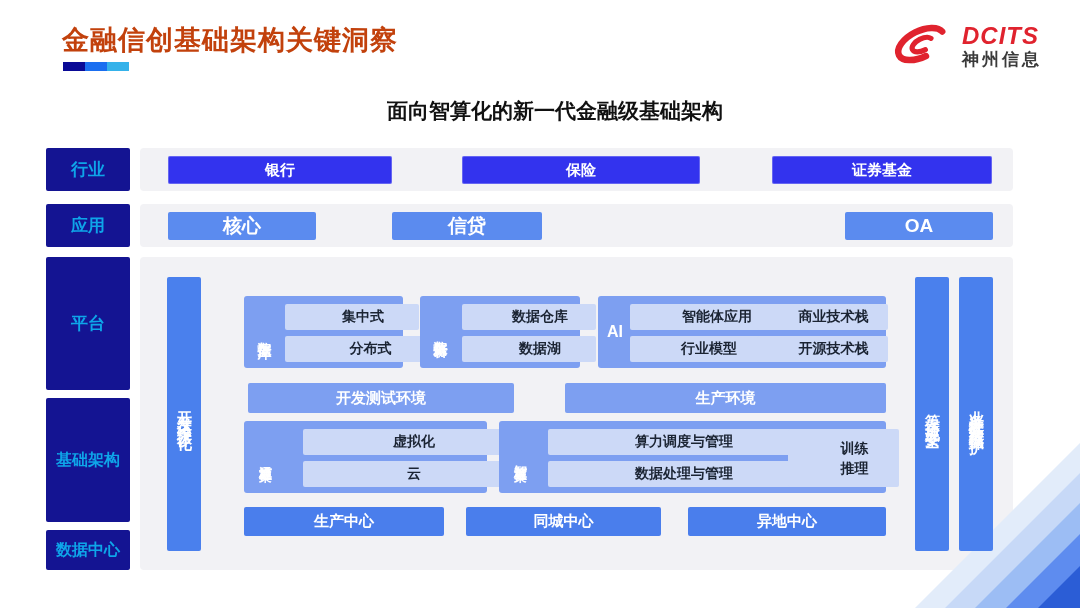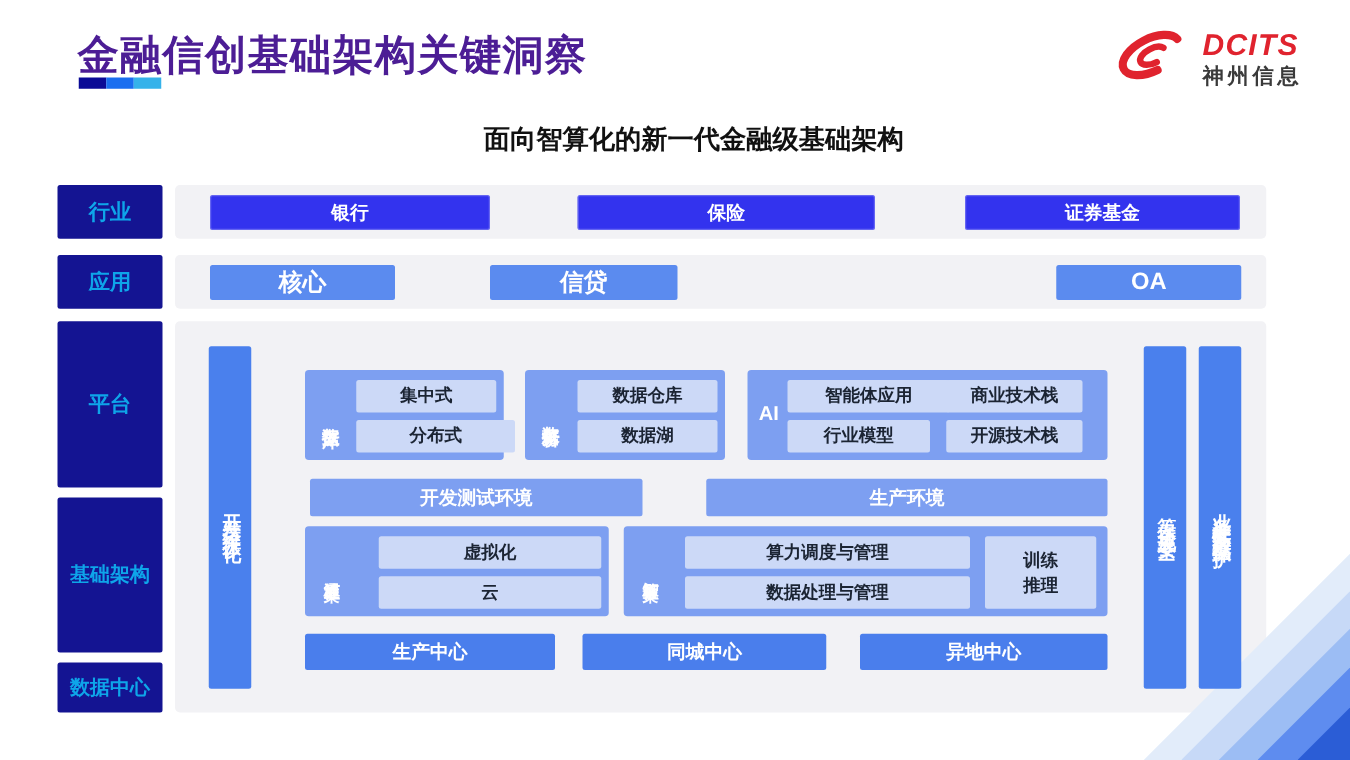--- a/index.html
+++ b/index.html
@@ -3,21 +3,21 @@
 <meta charset="utf-8">
 <style>
   html,body { margin:0; padding:0; background:#ffffff; }
   .slide {
     position:relative; width:1080px; height:608px; overflow:hidden;
     background:#ffffff; font-family:"Liberation Sans", sans-serif;
   }
   
   .title {
     position:absolute; left:62px; top:22px;
-    font-size:33px; font-weight:bold; color:#4c1d95; letter-spacing:1px;
+    font-size:27px; font-weight:bold; color:#c2410c; letter-spacing:1px;
   }
   .accent { position:absolute; left:63px; top:62px; height:9px; display:flex; }
   .accent span { width:22px; height:9px; display:block; }
   .accent .a1 { background:#0a0a96; }
   .accent .a2 { background:#1a6ef0; }
   .accent .a3 { background:#35b2ea; }
   .logo { position:absolute; left:888px; top:18px; display:flex; align-items:center; }
   .logo-text { margin-left:8px; display:flex; flex-direction:column; }
   .logo-brand { font-size:24px; font-weight:bold; font-style:italic; color:#e0232e; letter-spacing:1px; line-height:1; }
   .logo-company { font-size:17px; font-weight:bold; color:#3a3a3a; letter-spacing:3px; margin-top:3px; line-height:1; }
@@ -51,21 +51,21 @@
   .group { background:#7d9ff1; border-radius:3px; }
   .vlabel { position:absolute; left:2px; top:0; bottom:0; width:38px; color:#ffffff;
             writing-mode:vertical-rl; text-orientation:upright;
             display:flex; align-items:center; justify-content:center;
             font-size:14px; font-weight:bold; letter-spacing:1px; }
   .hlabel { position:absolute; left:0; top:0; bottom:0; width:34px; color:#ffffff;
             display:flex; align-items:center; justify-content:center;
             font-size:16px; font-weight:bold; }
   .chip { position:absolute; height:26px; background:#ccd9f7; color:#1b2433;
           font-size:14px; font-weight:bold; display:flex; align-items:center; justify-content:center;
-          border-radius:2px; }
+          border-radius:2px;padding-left:22px; }
   .chip.tall { height:58px; white-space:pre-line; text-align:center; line-height:1.45; }
   .envbar { height:30px; background:#7d9ff1; color:#ffffff; font-size:15px; font-weight:bold;
             display:flex; align-items:center; justify-content:center; border-radius:2px; }
   .centerbar { height:29px; background:#4a7eec; color:#ffffff; font-size:15px; font-weight:bold;
                display:flex; align-items:center; justify-content:center; border-radius:2px; }
   
   .tri { position:absolute; right:0; bottom:0; z-index:2;
          clip-path:polygon(100% 0, 100% 100%, 0 100%); }
   .t1 { width:165px; height:165px; background:#e2ecfa; }
   .t2 { width:135px; height:135px; background:#c7d9f7; }

